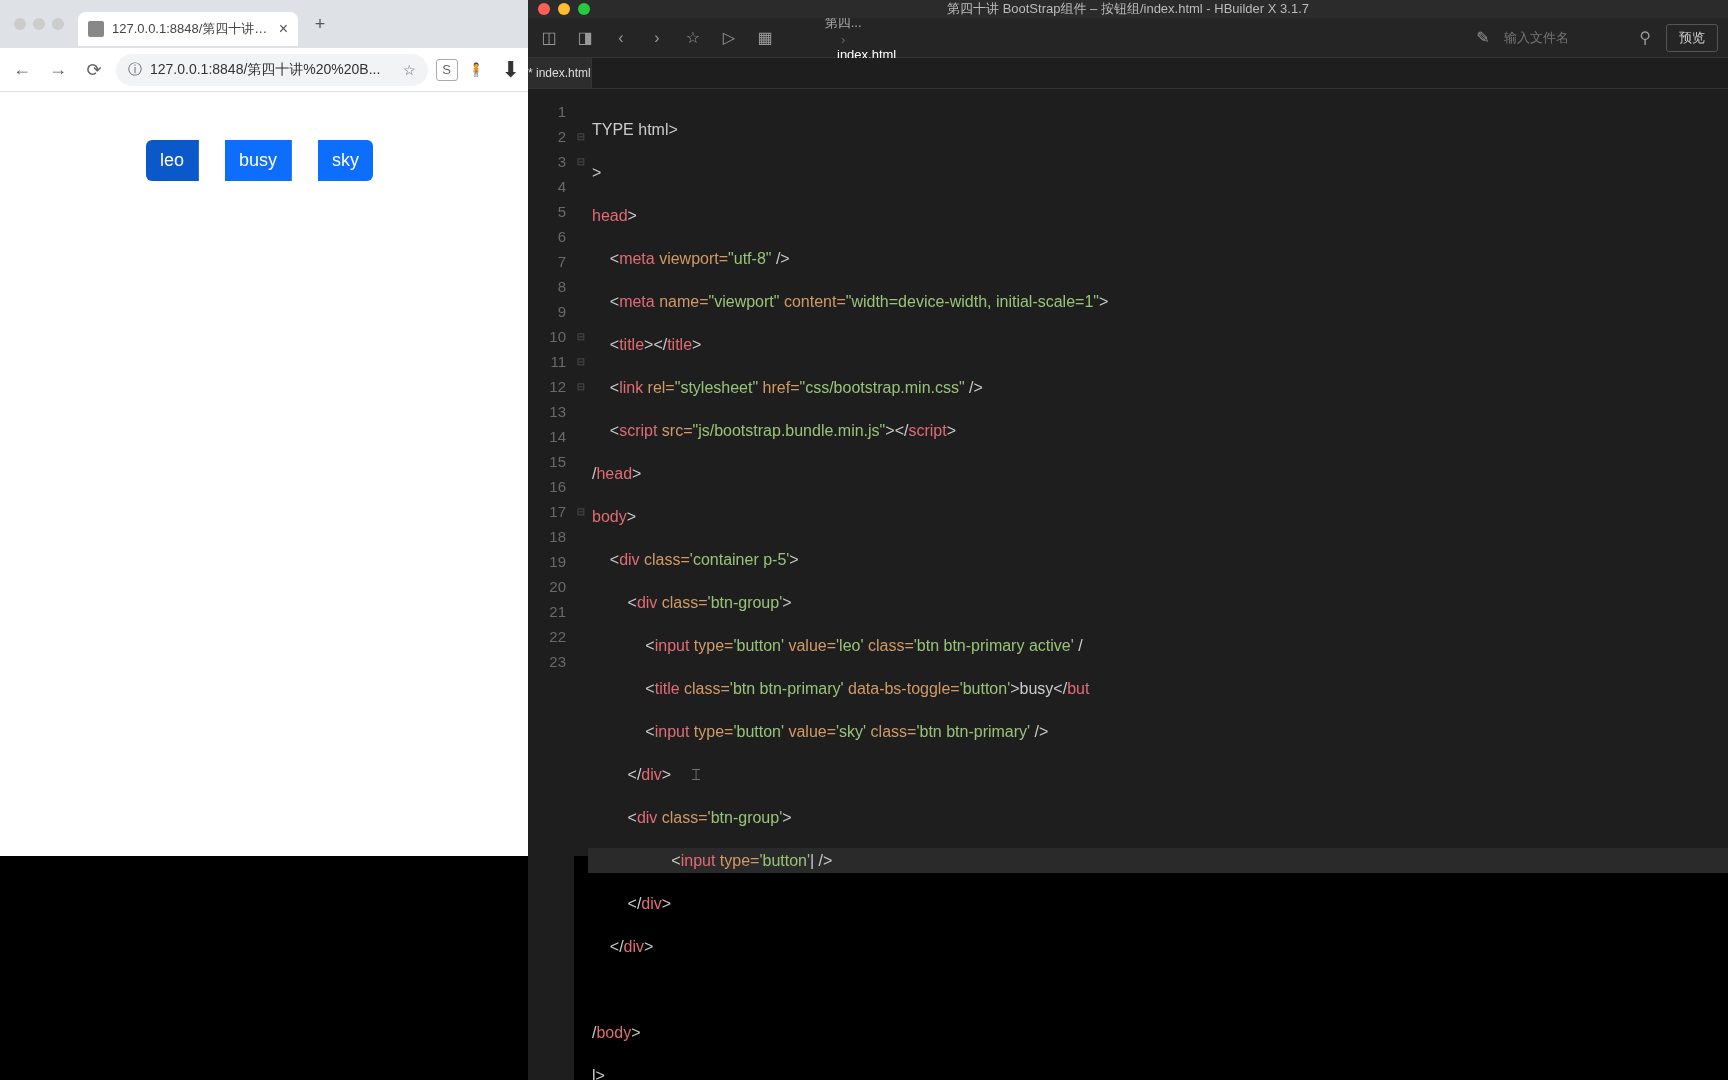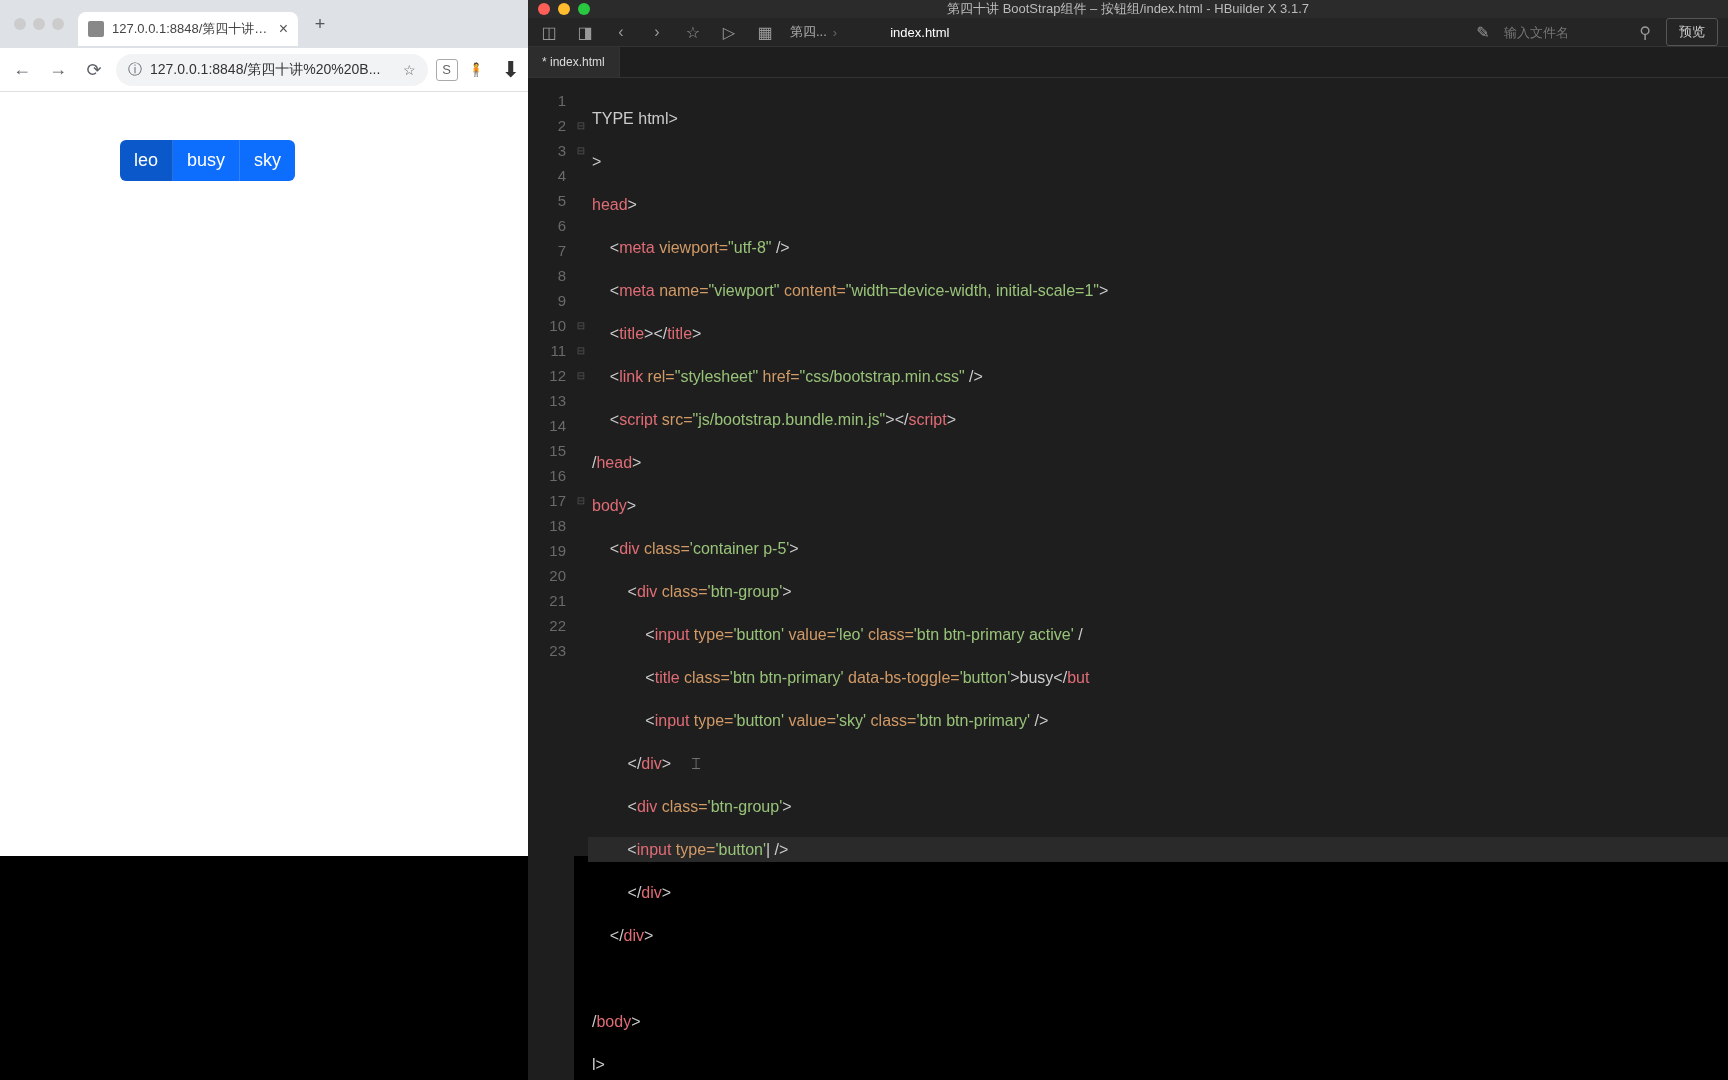--- a/index.html
+++ b/index.html
@@ -18,50 +18,50 @@
 .newtab { width: 28px; height: 28px; display: flex; align-items: center; justify-content: center; color: #555; font-size: 18px; border-radius: 50%; }
 .browser-toolbar { height: 44px; background: #fff; display: flex; align-items: center; padding: 0 8px; gap: 8px; border-bottom: 1px solid #e0e0e0; }
 .tb-btn { width: 28px; height: 28px; display: flex; align-items: center; justify-content: center; color: #5f6368; font-size: 18px; }
 .addrbar { flex: 1; height: 32px; background: #f1f3f4; border-radius: 16px; display: flex; align-items: center; padding: 0 12px; gap: 8px; font-size: 14px; color: #333; }
 .addrbar .icon { color: #5f6368; }
 .addrbar .url { flex: 1; white-space: nowrap; overflow: hidden; text-overflow: ellipsis; }
 .addrbar .star { color: #5f6368; }
 .ext { width: 22px; height: 22px; border: 1px solid #aaa; border-radius: 3px; display: flex; align-items: center; justify-content: center; font-size: 13px; color: #666; }
 .page { flex: 1; background: #fff; padding: 48px 0 0 120px; }
 .btn-group { display: inline-flex; }
-.btn-group .bbtn { background: #0d6efd; color: #fff; border: none; padding: 10px 14px; font-size: 18px; border-right: 1px solid rgba(255,255,255,.15); }
+.btn-group .bbtn { background: #0d6efd; color: #fff; border: none; padding: 10px 14px; font-size: 18px; border-right: 1px solid rgba(255,255,255,.15); margin-left: 26px; }
 .btn-group .bbtn:first-child { border-radius: 6px 0 0 6px; }
 .btn-group .bbtn:last-child { border-radius: 0 6px 6px 0; border-right: none; }
 .btn-group .bbtn.active { background: #0a58ca; }
 
 
 .ide { flex: 1; background: #1e1e1e; display: flex; flex-direction: column; color: #ccc; position: relative; }
 .ide-titlebar { height: 34px; background: #2b2b2b; display: flex; align-items: center; justify-content: center; position: relative; font-size: 13px; color: #bbb; }
 .ide-tl { position: absolute; left: 10px; display: flex; gap: 8px; }
 .ide-tl .red { width: 12px; height: 12px; border-radius: 50%; background: #ff5f57; }
 .ide-tl .yellow { width: 12px; height: 12px; border-radius: 50%; background: #febc2e; }
 .ide-tl .green { width: 12px; height: 12px; border-radius: 50%; background: #28c840; }
 .ide-toolbar { height: 40px; background: #252525; display: flex; align-items: center; padding: 0 10px; gap: 14px; border-bottom: 1px solid #333; }
 .ide-ico { color: #999; font-size: 16px; width: 22px; text-align: center; }
-.breadcrumb { display: flex; align-items: center; gap: 6px; font-size: 13px; color: #aaa; }
+.breadcrumb { display: flex; align-items: center; font-size: 13px; color: #aaa; flex-direction: column; }
 .breadcrumb .sep { color: #666; }
 .breadcrumb .cur { color: #fff; font-weight: 500; margin-left: 47px; }
 .search-box { margin-left: auto; display: flex; align-items: center; gap: 10px; }
 .search-input { background: transparent; border: none; color: #888; font-size: 13px; width: 120px; }
 .preview-btn { border: 1px solid #555; padding: 4px 12px; font-size: 13px; color: #ccc; border-radius: 3px; }
 .tabbar { height: 32px; background: #1e1e1e; display: flex; align-items: flex-end; border-bottom: 1px solid #333; }
-.filetab { height: 30px; background: #2d2d2d; padding: 0 14px; display: flex; align-items: center; font-size: 12px; color: #ddd; border-right: 1px solid #333; }
+.filetab { height: 30px; background: #2d2d2d; padding: 0 0; display: flex; align-items: center; font-size: 12px; color: #ddd; border-right: 1px solid #333; }
 .editor { flex: 1; display: flex; font-family: Menlo, Consolas, monospace; font-size: 16px; position: relative; }
 .gutter { width: 46px; background: #1e1e1e; text-align: right; padding: 10px 8px 0 0; color: #6a6a6a; font-size: 15px; user-select: none; }
 .gutter div { height: 25px; line-height: 25px; }
 .fold-col { width: 14px; padding-top: 10px; }
 .fold-col div { height: 25px; line-height: 25px; color: #555; font-size: 10px; text-align: center; }
 .code { flex: 1; padding: 10px 0 0 4px; white-space: pre; color: #ccc; position: relative; overflow: hidden; }
 .code .line { height: 25px; line-height: 25px; }
-.code .hl { background: #2a2a2a; border-left: 2px solid #5a8; margin-left: -64px; padding-left: 44px; }
+.code .hl { background: #2a2a2a; border-left: 2px solid #5a8; margin-left: -64px; padding-left: 88px; }
 .c-tag { color: #e06c75; }
 .c-attr { color: #d19a66; }
 .c-str { color: #98c379; }
 .c-punc { color: #ccc; }
 .c-txt { color: #ccc; }
 .cursor-mark { position: absolute; color: #888; }
 .hscroll { height: 10px; background: #2a2a2a; margin: 0 30px; position: relative; }
 .hscroll .thumb { position: absolute; left: 0; width: 65%; height: 100%; background: #555; border-radius: 5px; }
 
 .dl-arrow { color: #333; font-size: 22px; padding-left: 6px; }

